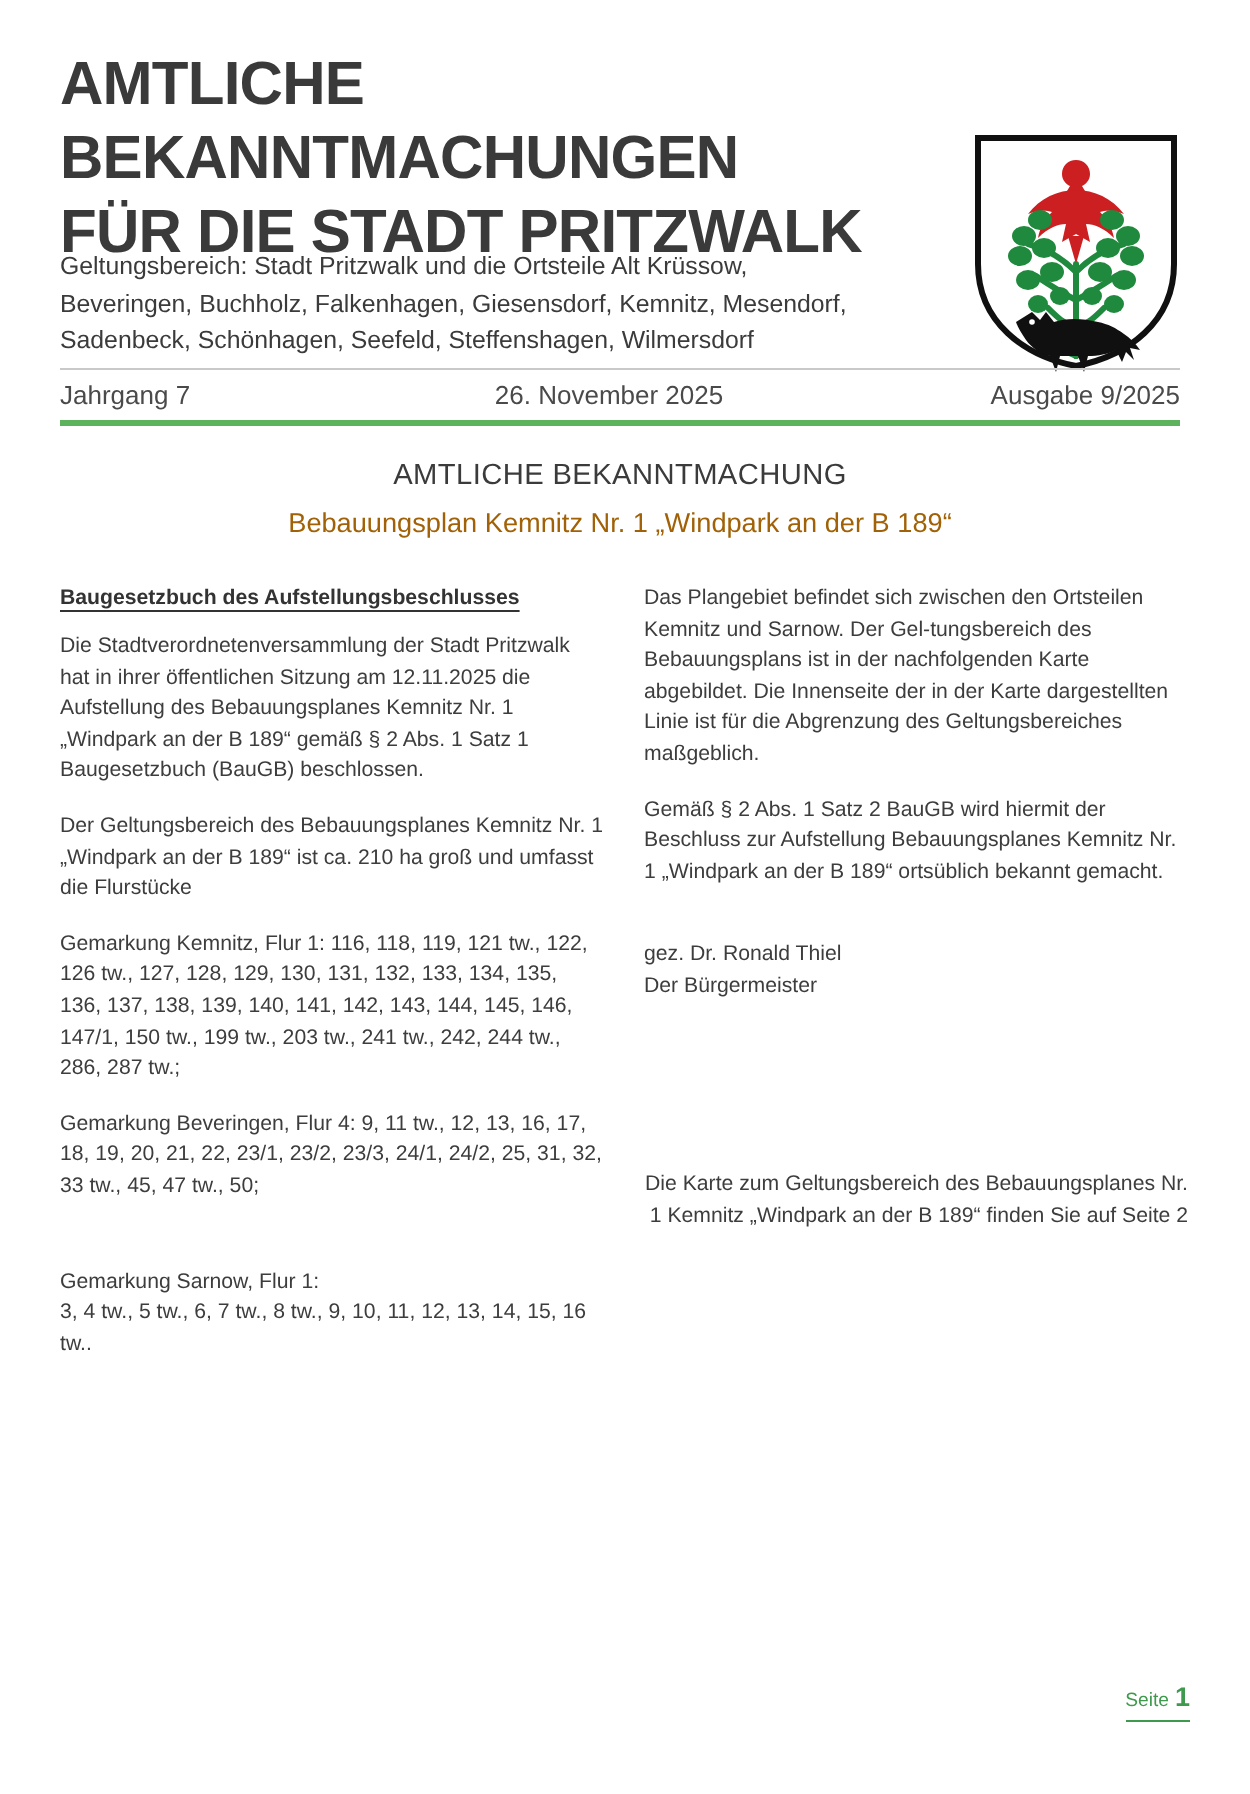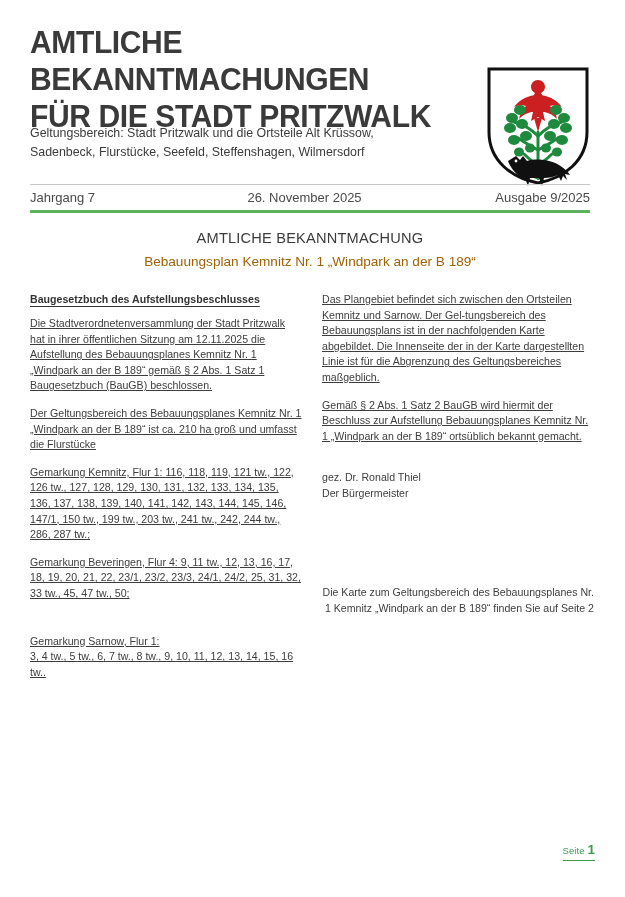--- a/index.html
+++ b/index.html
@@ -131,21 +131,20 @@
     font-weight: bold;
     font-size: 10.6px;
     line-height: 15px;
     text-decoration: underline;
     text-underline-offset: 2.5px;
     margin: 0 0 9px 0;
     color: #333;
   }
   .para {
     margin: 0 0 12px 0;
-    text-decoration: underline;
   }
   .para.nowrapblock { white-space: pre-line; margin-top: 32px; }
   .para:last-child { margin-bottom: 0; }
 
   .sig-block { margin-top: 26px; }
   .sig-line { display: block; }
 
   .map-note {
     position: absolute;
     left: 322px;
@@ -237,21 +236,22 @@
         <g fill="#101010">
           <path d="M22 95 l8 -5 l4 4 l3 -4 l4 5 c6 -2 14 -2 22 0 c5 1 9 3 13 6 c3 2 6 5 8 8 l-5 -1 l2 6 l-4 -4 l-2 5 l-3 -6 c-4 2 -9 3 -14 3 l-2 8 l-3 -8 l-9 0 l-2 8 l-3 -8 c-5 -1 -9 -4 -12 -8 c-2 -3 -4 -6 -5 -9 z"></path>
           <circle cx="30" cy="95" r="1.4" fill="#ffffff"></circle>
         </g>
       </g>
     </svg>
   </div>
 
   <div class="scope">
     <div>Geltungsbereich: Stadt Pritzwalk und die Ortsteile Alt Krüssow,</div>
-    <div>Sadenbeck, Flurstücke, Seefeld, Steffenshagen, Wilmersdorf</div>
+    <div>Beveringen, Buchholz, Falkenhagen, Giesensdorf, Kemnitz, Mesendorf,</div>
+    <div>Sadenbeck, Schönhagen, Seefeld, Steffenshagen, Wilmersdorf</div>
   </div>
 
   <div class="issue-rule"></div>
 
   <div class="issue-row">
     <span class="vol">Jahrgang 7</span>
     <span class="date">26. November 2025</span>
     <span class="edition">Ausgabe 9/2025</span>
   </div>
 

